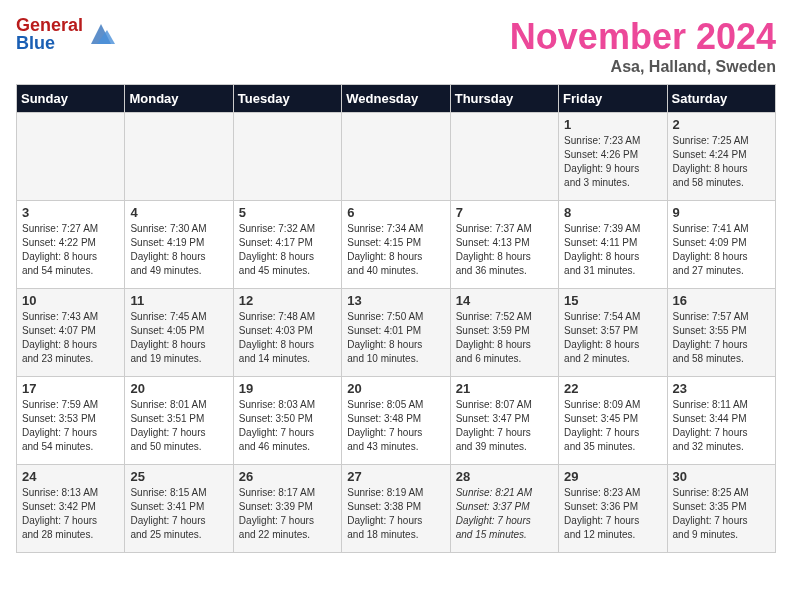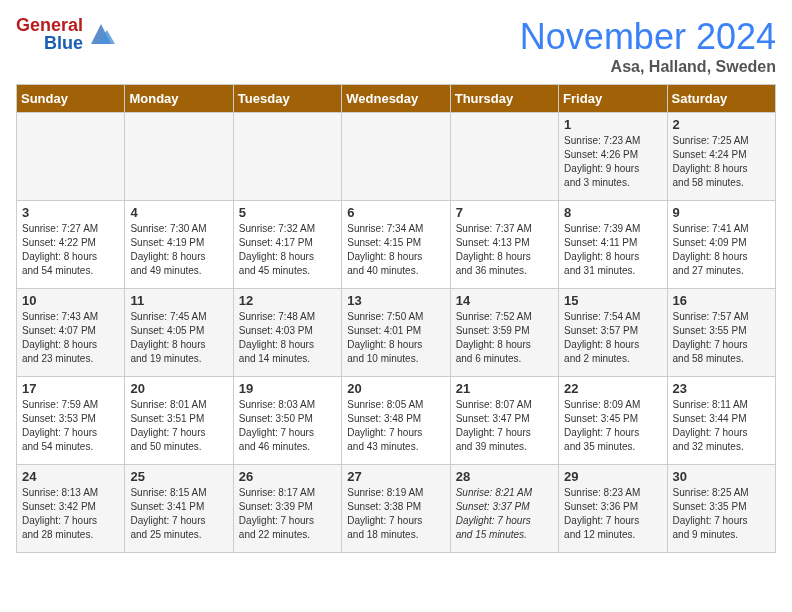--- a/index.html
+++ b/index.html
@@ -27,47 +27,46 @@
     }
     .logo-general {
       font-size: 18px;
       font-weight: bold;
       color: #b91c1c;
     }
     .logo-blue {
       font-size: 18px;
       font-weight: bold;
       color: #1a5fb4;
-      text-align: right;
     }
     .logo-icon {
       width: 28px;
       height: 28px;
       margin-left: 4px;
     }
     .title-block {
       text-align: right;
     }
     .month-title {
       font-size: 36px;
-      font-weight: normal;
-      color: #3b82f6;
+      font-weight: bold;
+      color: #ec4899;
     }
     .location {
       font-size: 16px;
       color: #555;
       font-weight: bold;
     }
     table {
       width: 100%;
       border-collapse: collapse;
       table-layout: fixed;
     }
     thead tr th {
-      background-color: #a16207;
+      background-color: #0f172a;
       color: #fff;
       font-size: 13px;
       font-weight: bold;
       padding: 6px 4px;
       text-align: left;
       border: 1px solid #ccc;
     }
     tbody tr td {
       vertical-align: top;
       border: 1px solid #ccc;

